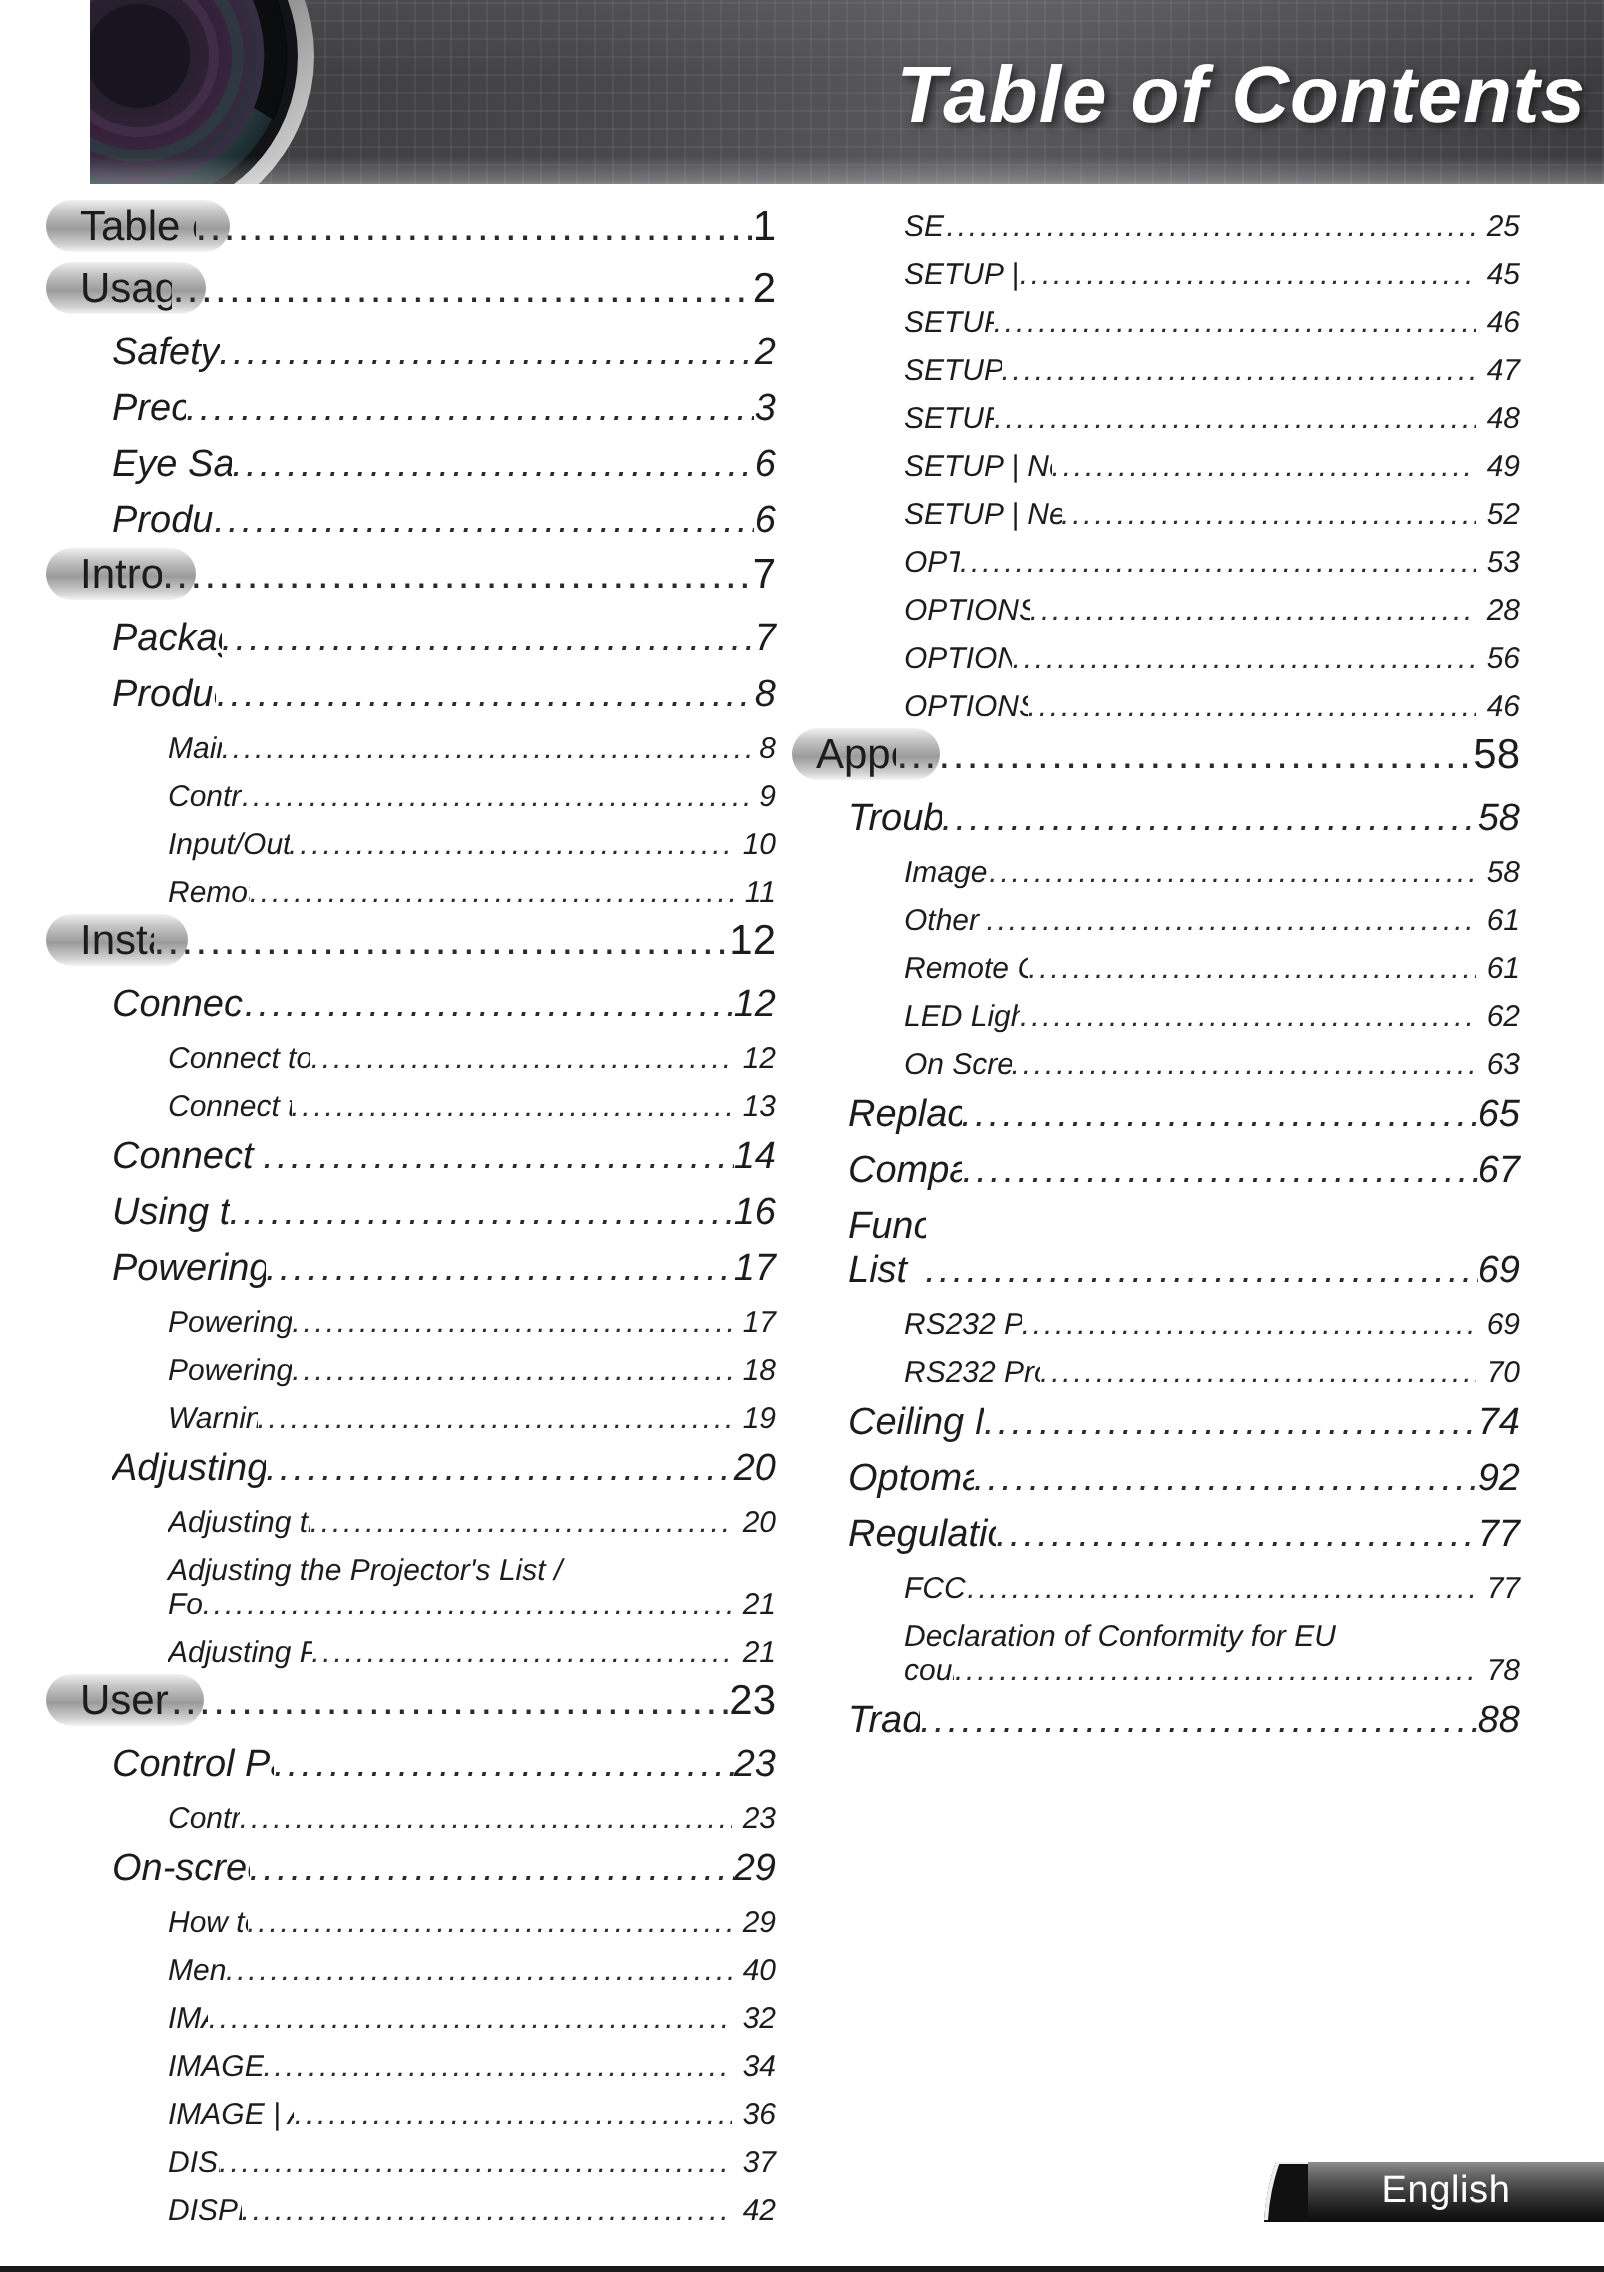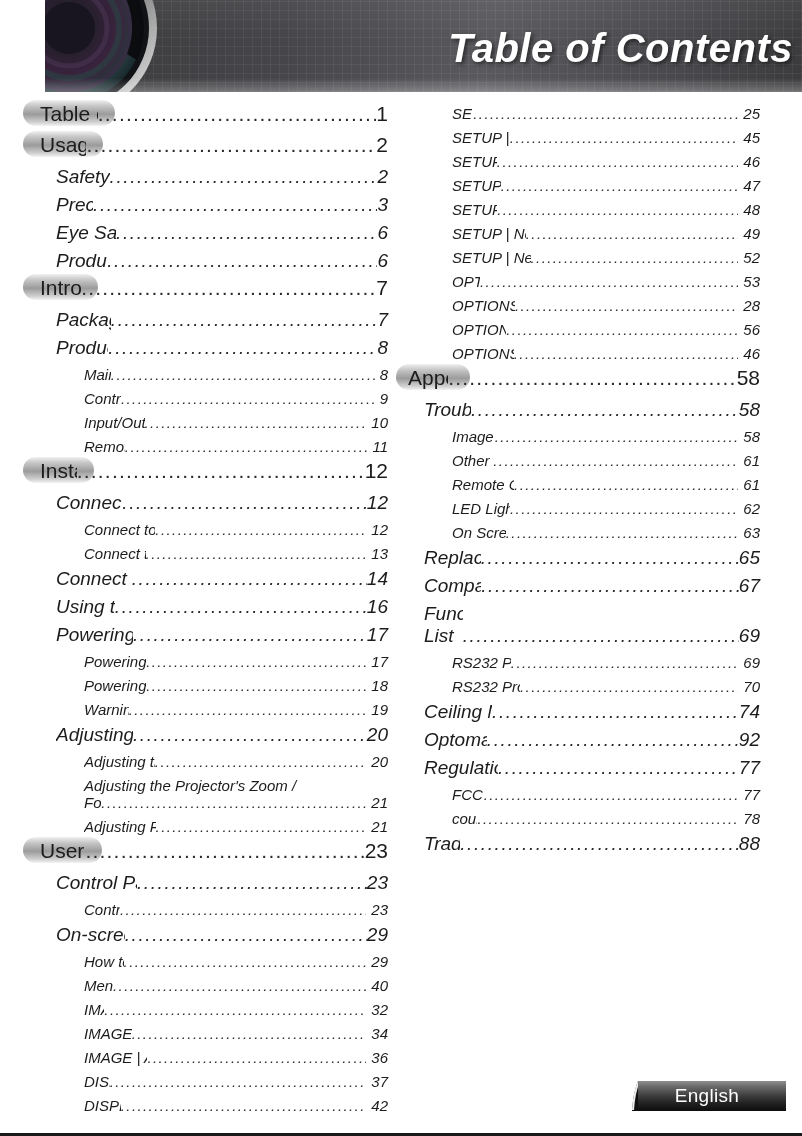--- a/index.html
+++ b/index.html
@@ -125,21 +125,21 @@
   
   .footer {
     position: absolute; right: 0; bottom: 16px;
     width: 250px; height: 44px;
   }
   .footer .pgnum {
     position: absolute; right: 150px; bottom: 10px;
     font-size: 19px; color: #1c1c1c;
   }
   .footer .bar {
-    position: absolute; right: 16px; bottom: 6px;
+    position: absolute; right: 0; bottom: 6px;
     width: 148px; height: 30px;
     background: linear-gradient(180deg, #8e8e8e 0%, #6b6b6b 18%, #3a3a3a 52%, #1e1e1e 78%, #0d0d0d 100%);
     display: flex; align-items: center; justify-content: center;
   }
   .footer .bar .lang {
     color: #fff; font-size: 19px; letter-spacing: 0.3px;
     padding-right: 10px;
   }
   .footer .swoosh {
     position: absolute; right: 148px; bottom: 6px;
@@ -317,21 +317,21 @@
           <span class="lbl">Adjusting the Projected Image</span>
           <span class="leader">................................................................................................................</span>
           <span class="pg">20</span>
         </div>
         <div class="row lv3">
           <span class="lbl">Adjusting the Projector's Height</span>
           <span class="leader">................................................................................................................</span>
           <span class="pg">20</span>
         </div>
         <div class="row lv3 wrap2">
-          <span class="l1">Adjusting the Projector's Zoom /</span>
+          <span class="l1">Adjusting the Projector's List /</span>
           <span class="l2">
             <span class="lbl">Focus</span>
             <span class="leader">................................................................................................................</span>
             <span class="pg">21</span>
           </span>
         </div>
         <div class="row lv3">
           <span class="lbl">Adjusting Projection Image Size</span>
           <span class="leader">................................................................................................................</span>
           <span class="pg">21</span>
@@ -526,20 +526,21 @@
           <span class="lbl">Regulation &amp; Safety Notices</span>
           <span class="leader">................................................................................................................</span>
           <span class="pg">77</span>
         </div>
         <div class="row lv3">
           <span class="lbl">FCC Notice</span>
           <span class="leader">................................................................................................................</span>
           <span class="pg">77</span>
         </div>
         <div class="row lv3 wrap2">
+          <span class="l1">Declaration of Conformity for EU</span>
           <span class="l2">
             <span class="lbl">countries</span>
             <span class="leader">................................................................................................................</span>
             <span class="pg">78</span>
           </span>
         </div>
         <div class="row lv2">
           <span class="lbl">Trademarks</span>
           <span class="leader">................................................................................................................</span>
           <span class="pg">88</span>

